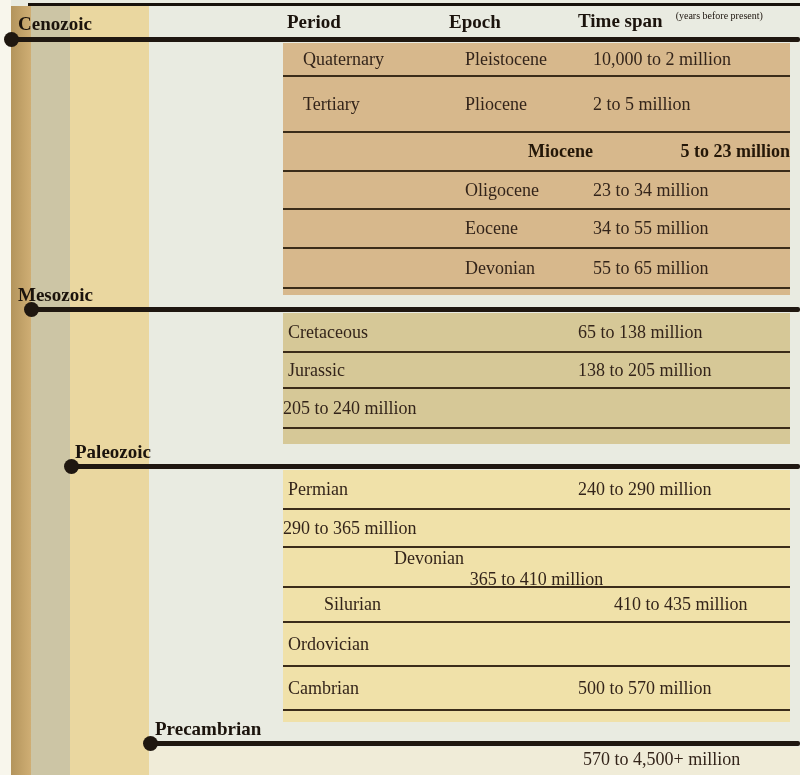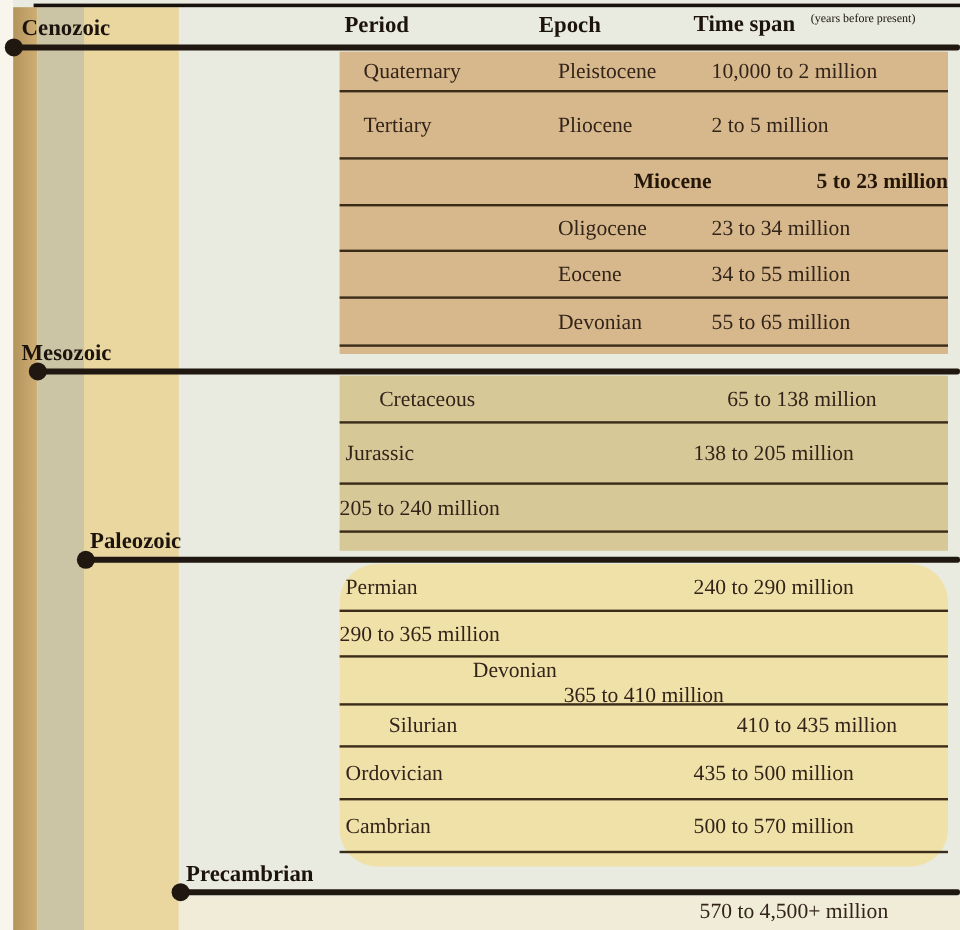--- a/index.html
+++ b/index.html
@@ -24,21 +24,21 @@
   .timespan-head{display:flex;align-items:flex-start;gap:13px;white-space:nowrap;}
   .timespan-note{font-size:10px;font-weight:normal;}
   
   .era-label{position:absolute;font-size:19px;font-weight:bold;color:#1b130c;white-space:nowrap;}
   .era-line{position:absolute;height:5px;background:#1f1710;border-radius:2px;}
   .era-dot{position:absolute;width:15px;height:15px;border-radius:50%;background:#1f1710;}
   
   .tbl{position:absolute;left:283px;width:507px;}
   .tbl-cz{top:43px;background:#d7b88c;}
   .tbl-mz{top:313px;background:#d6c897;}
-  .tbl-pz{top:470px;background:#f0e1a9;border-radius:31px;}
+  .tbl-pz{top:470px;background:#f0e1a9;}
   .t-row{display:flex;align-items:center;box-sizing:border-box;border-bottom:2px solid #3b2c19;font-size:18px;}
   .t-row:last-of-type{border-bottom-width:2px;}
   .t-strip{border-bottom:none;}
   .c-period{width:162px;padding-left:20px;}
   .c-epoch{width:128px;}
   .c-time{flex:1;}
   .c-period-wide{width:290px;padding-left:5px;}
   .bold{font-weight:bold;color:#241708;text-align:right;}
   
   .bottom-strip{position:absolute;left:149px;top:747px;width:651px;height:28px;background:#f0ecd8;}
@@ -99,25 +99,25 @@
       <span class="c-time">55 to 65 million</span>
     </div>
     <div class="t-strip" style="height:6px;"></div>
   </div>
 
   <div class="era-label" style="left:18px;top:284px;">Mesozoic</div>
   <div class="era-line" style="left:31px;top:307px;width:769px;"></div>
   <div class="era-dot" style="left:24px;top:302px;"></div>
 
   <div class="tbl tbl-mz">
-    <div class="t-row" style="height:40px;padding-left:28px;">
+    <div class="t-row" style="height:40px;">
       <span class="c-period-wide">Cretaceous</span>
       <span class="c-time">65 to 138 million</span>
     </div>
-    <div class="t-row" style="height:51px;">
+    <div class="t-row" style="height:36px;">
       <span class="c-period-wide">Jurassic</span>
       <span class="c-time">138 to 205 million</span>
     </div>
     <div class="t-row" style="height:40px;">
       <span class="c-time">205 to 240 million</span>
     </div>
     <div class="t-strip" style="height:15px;"></div>
   </div>
 
   <div class="era-label" style="left:75px;top:441px;">Paleozoic</div>
@@ -135,21 +135,20 @@
     <div class="t-row" style="height:40px;flex-direction:column;">
       <span class="c-period-wide">Devonian</span>
       <span class="c-time">365 to 410 million</span>
     </div>
     <div class="t-row" style="height:35px;padding-left:36px;">
       <span class="c-period-wide">Silurian</span>
       <span class="c-time">410 to 435 million</span>
     </div>
     <div class="t-row" style="height:44px;">
       <span class="c-period-wide">Ordovician</span>
-      <span class="c-time">435 to 500 million</span>
     </div>
     <div class="t-row" style="height:44px;">
       <span class="c-period-wide">Cambrian</span>
       <span class="c-time">500 to 570 million</span>
     </div>
     <div class="t-strip" style="height:11px;"></div>
   </div>
 
   <div class="bottom-strip"></div>
   <div class="era-label" style="left:155px;top:718px;">Precambrian</div>

